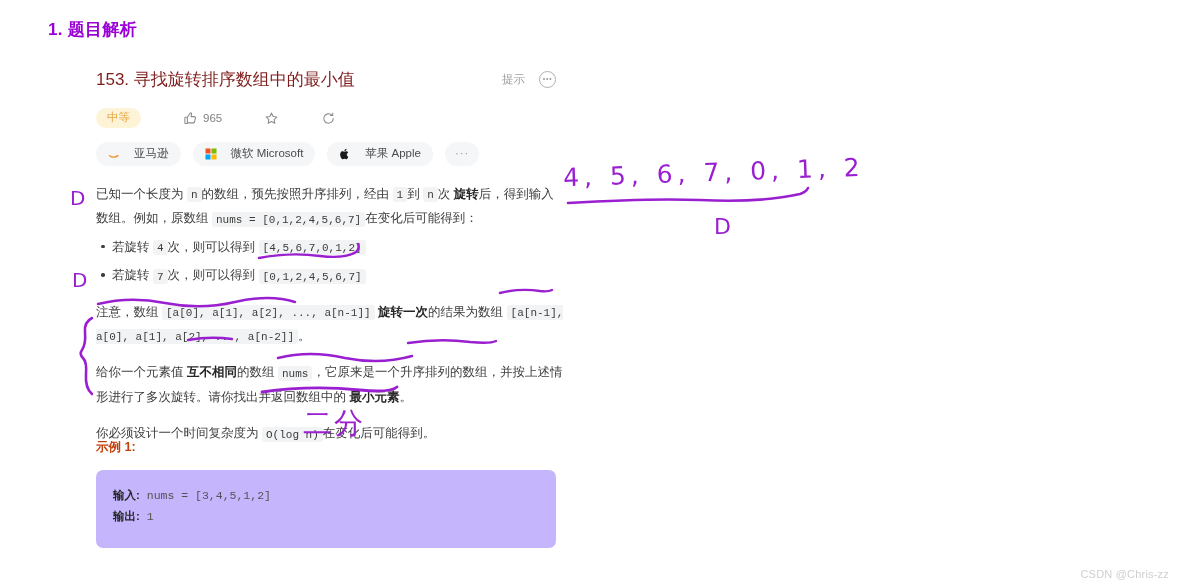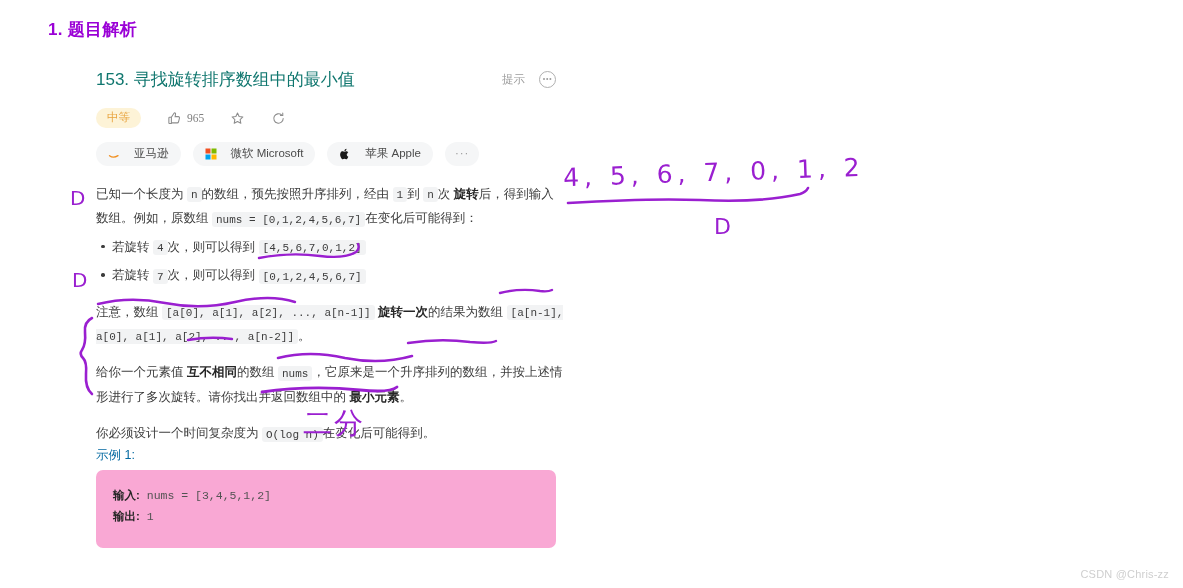--- a/index.html
+++ b/index.html
@@ -37,21 +37,21 @@
   }
 
   .lc-title-row {
     display: flex;
     align-items: center;
     justify-content: space-between;
     height: 30px;
   }
   .lc-title {
     font-size: 17px;
-    color: #0f766e;
+    color: #7f1d1d;
     font-weight: 400;
     white-space: nowrap;
   }
   .lc-title-right {
     display: flex;
     align-items: center;
     gap: 14px;
     padding-right: 8px;
   }
   .lc-hint {
@@ -75,24 +75,23 @@
     height: 2px;
     border-radius: 50%;
     background: #9b9b9b;
     box-shadow: 3.2px 0 0 #9b9b9b, 6.4px 0 0 #9b9b9b;
   }
 
   
   .lc-meta-row {
     display: flex;
     align-items: center;
-    gap: 0px;
+    gap: 16px;
     margin-top: 13px;
     height: 22px;
-    font-family: Liberation Serif, serif;
   }
   .badge-difficulty {
     background: #fdf3d7;
     color: #e8a33d;
     font-size: 11.5px;
     border-radius: 11px;
     padding: 4px 11px;
     line-height: 1;
     white-space: nowrap;
   }
@@ -169,31 +168,30 @@
     color: #3c3c3c;
   }
   b.hl { font-weight: bold; color: #262626; }
 
   
   .example-title {
     position: absolute;
     left: 96px;
     top: 439px;
     font-size: 12.5px;
-    font-weight: normal;
-    color: #0369a1;
-    margin-top: 8px;
+    font-weight: bold;
+    color: #c2410c;
   }
   .example-block {
     position: absolute;
     left: 96px;
     top: 470px;
     width: 460px;
     height: 78px;
-    background: #f9a8d4;
+    background: #c4b5fd;
     border-radius: 7px;
     box-sizing: border-box;
     padding: 15px 0 0 17px;
     font-family: "Liberation Mono", "DejaVu Sans Mono", monospace;
     font-size: 11.5px;
     line-height: 1.75;
     color: #535353;
   }
   .example-block .lbl {
     font-family: "Liberation Sans", sans-serif;

